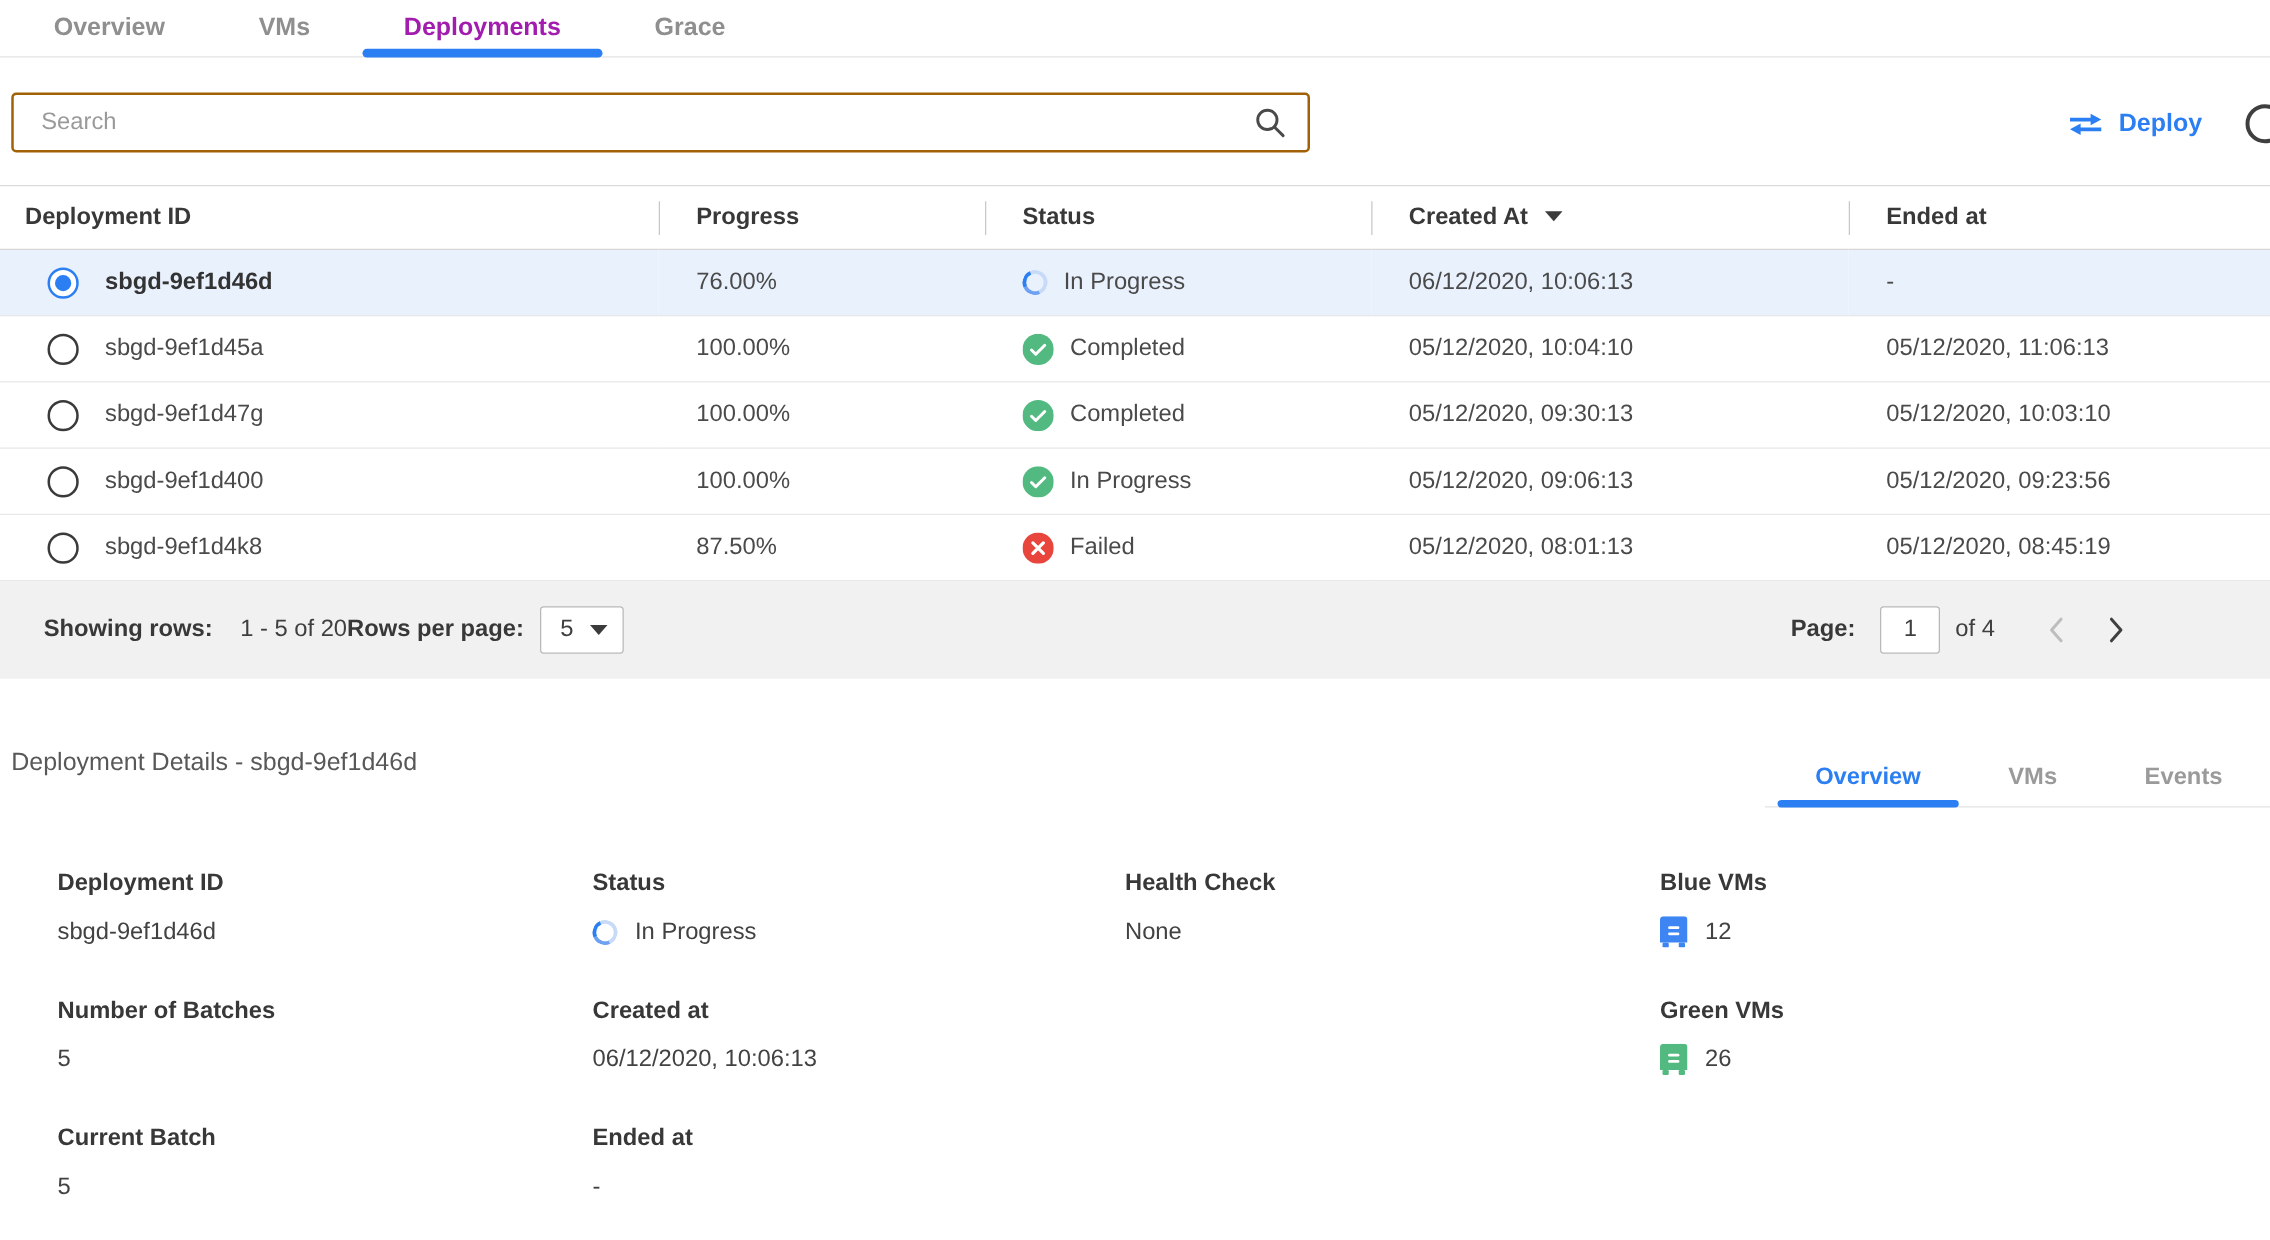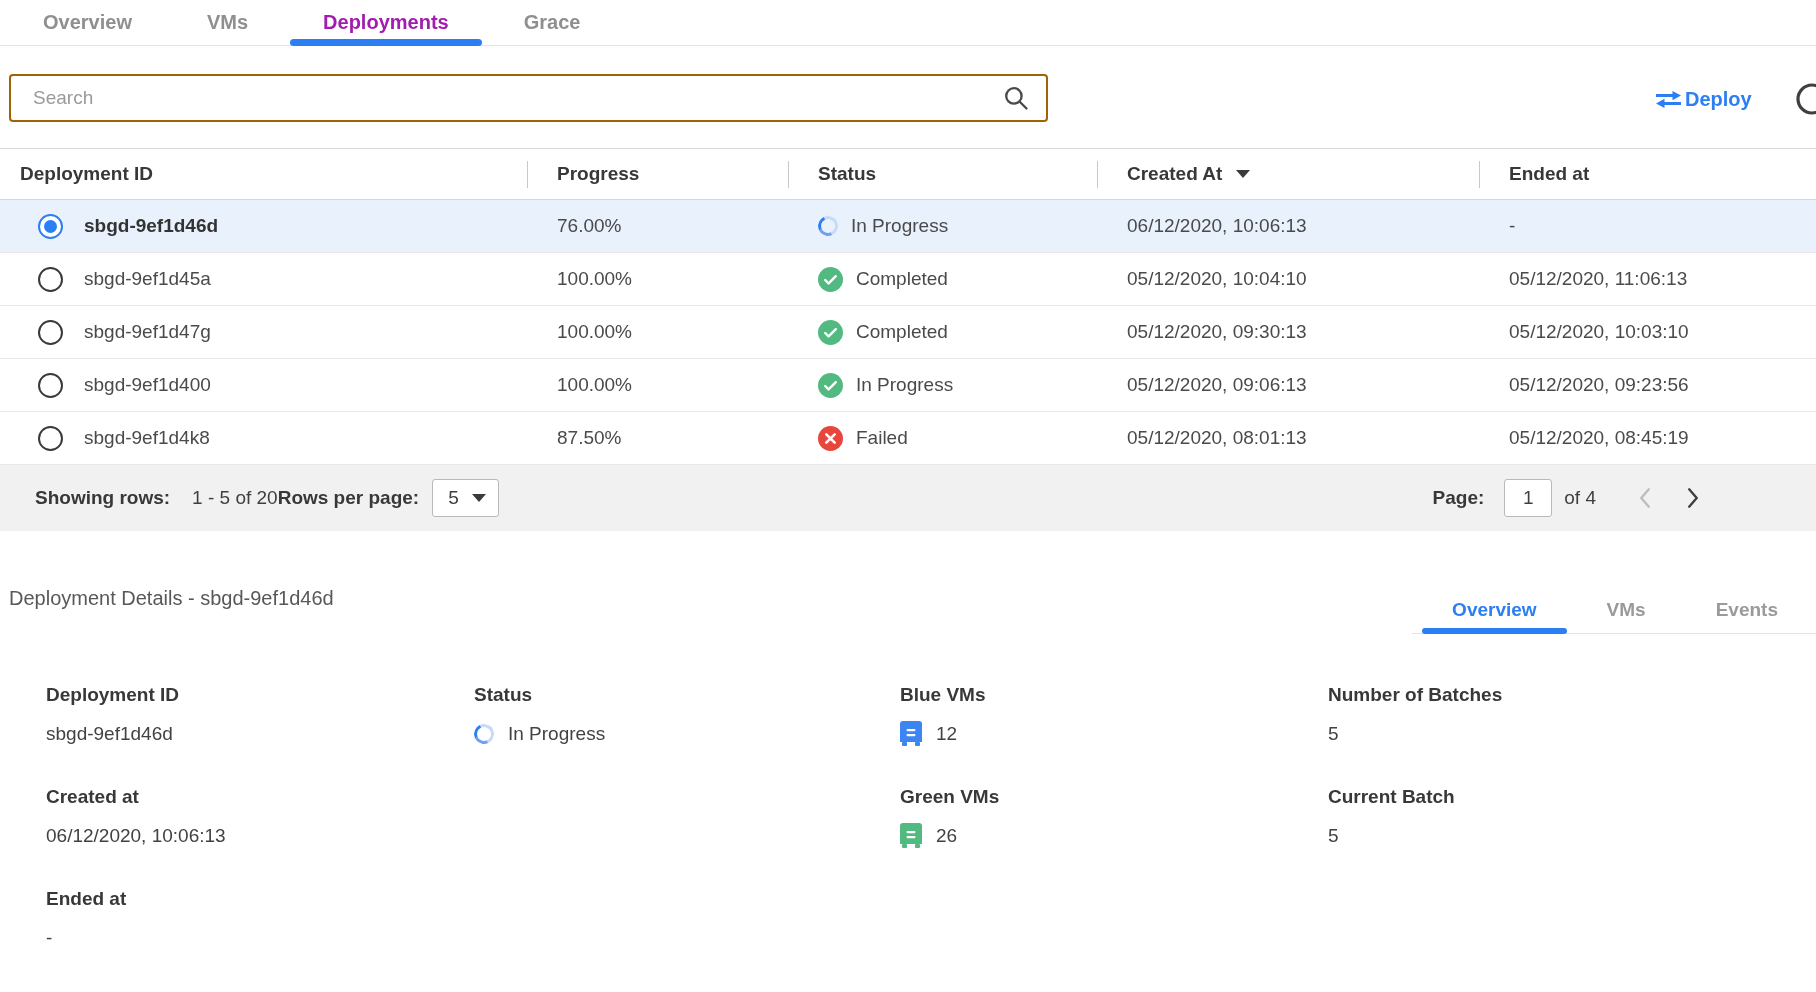--- a/index.html
+++ b/index.html
@@ -30,21 +30,21 @@
   .search-wrap { position: absolute; left: 9px; top: 0; width: 1039px; height: 48px; }
   .search-input {
     width: 100%; height: 100%; border: 2px solid #a16207; border-radius: 4px;
     font-family: "Liberation Sans", sans-serif; font-size: 19px; color: #444;
     padding: 0 60px 0 22px; outline: none;
   }
   .search-input::placeholder { color: #9a9a9a; }
   .search-icon { position: absolute; right: 18px; top: 10px; width: 28px; height: 28px; }
   .deploy-btn {
     position: absolute; left: 1655px; top: 10px; height: 30px;
-    display: flex; align-items: center; gap: 3px;
+    display: flex; align-items: center; gap: 13px;
     background: none; border: none; cursor: pointer;
     color: #2b7ff2; font-family: "Liberation Sans", sans-serif;
     font-size: 20px; font-weight: 700;
   }
   .refresh-wrap { position: absolute; right: -16px; top: 6px; width: 40px; height: 38px; }
 
   
   .dep-table { width: 1816px; margin-top: 26px; border-collapse: collapse; table-layout: fixed; }
   .dep-table thead th {
     height: 51px; text-align: left; font-size: 19px; font-weight: 700; color: #383838;
@@ -83,21 +83,21 @@
   .status-cell { display: flex; align-items: center; gap: 13px; }
   .spinner {
     width: 20px; height: 20px; border-radius: 50%; flex: 0 0 auto;
     border: 3px solid #c7dbf9; border-left-color: #2b7ff2; border-bottom-color: #6ea1ef;
     transform: rotate(20deg);
   }
   .status-svg { width: 25px; height: 25px; flex: 0 0 auto; }
 
   
   .table-footer {
-    height: 66px; background: #f1f1f1; display: flex; align-items: center;
+    height: 78px; background: #f1f1f1; display: flex; align-items: center;
     font-size: 19px; color: #3f3f3f; padding-left: 35px; justify-content: space-between;
   }
   .bold { font-weight: 700; color: #383838; }
   .showing-value { margin-left: 22px; }
   .rpp-label { }
   .rpp-select {
     margin-left: 13px; height: 38px; min-width: 65px; background: #fff;
     border: 1px solid #b9b9b9; border-radius: 3px; display: flex; align-items: center;
     gap: 13px; padding: 0 12px 0 15px; cursor: pointer;
   }
@@ -349,20 +349,26 @@
       </div>
     </div>
     <div class="field">
       <div class="field-label">Status</div>
       <div class="field-value">
         <span class="spinner"></span>
         <span>In Progress</span>
       </div>
     </div>
     <div class="field">
+      <div class="field-label">Health Check</div>
+      <div class="field-value">
+        <span>None</span>
+      </div>
+    </div>
+    <div class="field">
       <div class="field-label">Blue VMs</div>
       <div class="field-value">
         <svg class="vm-icon" viewBox="0 0 22 25">
           <path d="M3 0 h16 a3 3 0 0 1 3 3 v18 h-22 v-18 a3 3 0 0 1 3 -3 z" fill="#3d85f2"></path>
           <rect x="2" y="21" width="5" height="4" rx="1" fill="#3d85f2"></rect>
           <rect x="15" y="21" width="5" height="4" rx="1" fill="#3d85f2"></rect>
           <rect x="6.5" y="8" width="9" height="2.2" rx="1.1" fill="#fff"></rect>
           <rect x="6.5" y="13" width="9" height="2.2" rx="1.1" fill="#fff"></rect>
         </svg>
         <span>12</span>

